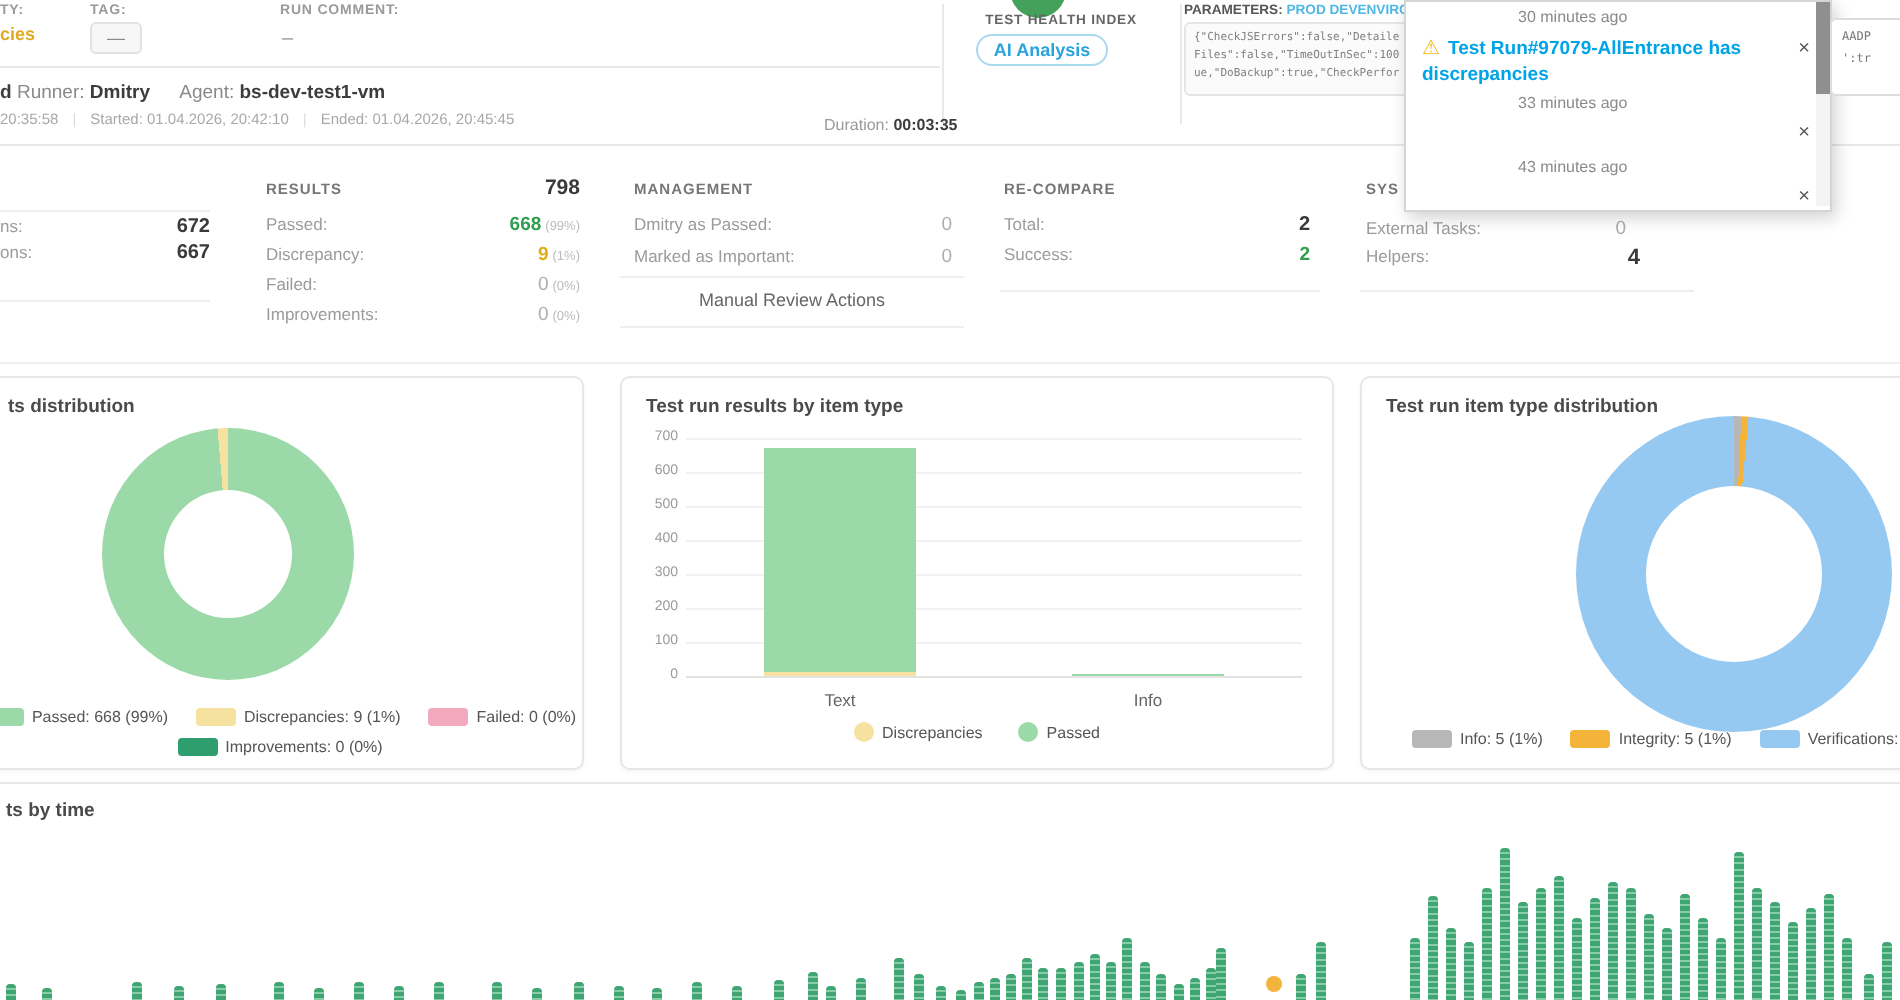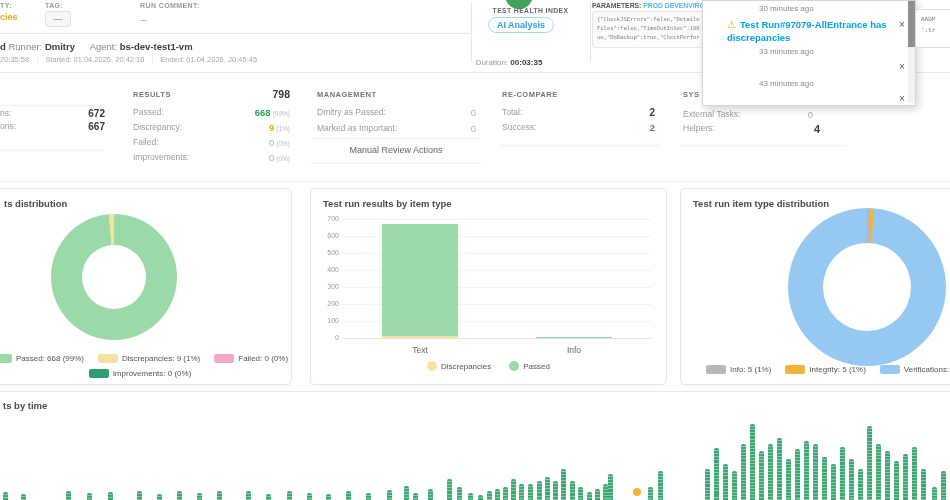--- a/index.html
+++ b/index.html
@@ -17,21 +17,21 @@
   .runner-row{position:absolute;left:0;top:41px;font-size:9.5px;color:#8a8a8a;white-space:nowrap;}
   .runner-row b{color:#3c3c3c;}
   .time-row{position:absolute;left:0;top:55px;font-size:7.5px;color:#a8a8a8;white-space:nowrap;}
   .tsep{display:inline-block;margin:0 7px;color:#ddd;}
   .health-circle{position:absolute;left:505px;top:-19px;width:28px;height:28px;border-radius:50%;background:#43a15c;}
   .health-lbl{position:absolute;left:471px;top:7px;width:119px;text-align:center;font-size:6.8px;
               font-weight:bold;color:#666;letter-spacing:.4px;}
   .ai-btn{position:absolute;left:488px;top:17px;width:64px;height:14px;line-height:14px;text-align:center;
           border:1px solid #a9d8ef;border-radius:9px;color:#2ba3dc;font-weight:bold;font-size:9px;
           background:#fff;cursor:pointer;}
-  .duration{position:absolute;left:440px;top:58px;width:138px;text-align:center;font-size:8px;color:#999;}
+  .duration{position:absolute;left:412px;top:58px;width:138px;text-align:left;font-size:8px;color:#999;}
   .duration b{color:#3c3c3c;}
   .params-lbl{position:absolute;left:592px;top:2px;font-size:6.8px;font-weight:bold;color:#555;white-space:nowrap;}
   .params-lbl a{color:#4fb7e5;text-decoration:none;cursor:pointer;}
   .params-box{position:absolute;left:592px;top:11px;width:106px;height:29px;background:#fbfbfb;
               border:1px solid #e6e6e6;border-radius:3px;padding:3px 4px;overflow:hidden;
               font-family:"DejaVu Sans Mono",monospace;font-size:5.5px;line-height:1.6;color:#808080;white-space:pre;}
   .corner-box{position:absolute;left:915px;top:9px;width:60px;height:34px;background:#fff;border:1px solid #ddd;
               border-radius:3px;padding:3px 0 0 5px;font-family:"DejaVu Sans Mono",monospace;font-size:6px;
               line-height:1.9;color:#777;}
 
@@ -69,21 +69,21 @@
   .bottom-title{position:absolute;left:3px;top:400px;font-size:9.5px;font-weight:bold;color:#4a4a4a;}
   .tplot{position:absolute;left:0;top:410px;width:950px;height:90px;}
   .tbar{position:absolute;bottom:0;width:5px;border-radius:2px 2px 0 0;
         background:repeating-linear-gradient(180deg,#3ea573 0 2.1px,#86cda8 2.1px 3.1px);}
   .tdot{position:absolute;width:8px;height:8px;border-radius:50%;background:#f2b43c;bottom:4px;}
 
   
   .notif{position:absolute;left:702px;top:0;width:212px;height:104px;background:#fff;
          border:1px solid #d5d5d5;box-shadow:2px 3px 8px rgba(0,0,0,.18);}
   .n-time{position:absolute;left:10px;font-size:8px;color:#8a8a8a;margin-left:46px;}
-  .n-item{position:absolute;left:24px;width:180px;font-size:9.5px;font-weight:bold;color:#00a3e6;
+  .n-item{position:absolute;left:8px;width:180px;font-size:9.5px;font-weight:bold;color:#00a3e6;
           line-height:1.35;cursor:pointer;}
   .n-warn{color:#f0b913;font-weight:normal;font-size:10px;margin-right:4px;}
   .n-close{position:absolute;left:193px;width:12px;text-align:center;font-size:10px;color:#555;cursor:pointer;}
   .n-scroll{position:absolute;right:0;top:0;width:7px;height:102px;background:#f3f3f3;}
   .n-thumb{position:absolute;top:0;left:0;width:7px;height:46px;background:#8f8f8f;cursor:grab;}
 </style>
 </head>
 <body>
 
 <div class="page">

